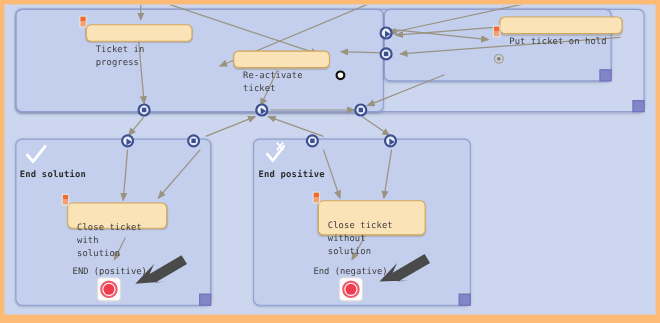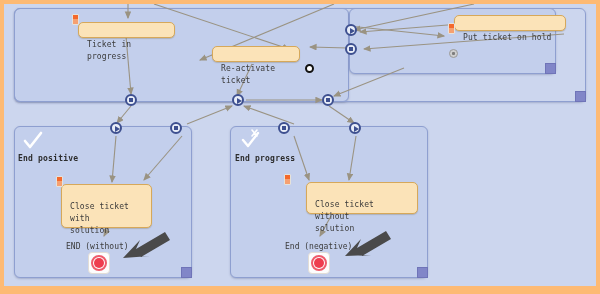--- a/index.html
+++ b/index.html
@@ -290,44 +290,44 @@
       <span>Re-activate ticket</span>
     </div>
     <div class="seldot" style="left:301px; top:60px;"></div>
 
     <div class="task" style="left:450px; top:11px; width:112px; height:16px;">
       <span>Put ticket on hold</span>
     </div>
     <div class="task-badge" style="left:444px; top:19px;"></div>
     <div class="gray-badge" style="left:445px; top:45px;"></div>
 
-    <div class="task" style="left:57px; top:180px; width:91px; height:44px;">
+    <div class="task" style="left:57px; top:180px; width:91px; height:24px;">
       <span>Close ticket with
 solution</span>
     </div>
     <div class="task-badge" style="left:52px; top:172px;"></div>
 
-    <div class="task" style="left:285px; top:178px; width:112px; height:32px;margin-left:17px;">
+    <div class="task" style="left:285px; top:178px; width:98px; height:32px;">
       <span>Close ticket without
 solution</span>
     </div>
     <div class="task-badge" style="left:280px; top:170px;"></div>
 
     <svg class="lane-icon" style="left:18px; top:126px;" viewBox="0 0 22 22" xmlns="http://www.w3.org/2000/svg">
       <path d="M3,11 L8,17 L19,3" stroke="#ffffff" stroke-width="2.6" fill="none" stroke-linecap="round" stroke-linejoin="round"></path>
     </svg>
-    <div class="lane-title" style="left:14px; top:150px;">End positive</div>
+    <div class="lane-title" style="left:14px; top:150px;">End solution</div>
 
     <svg class="lane-icon" style="left:236px; top:124px;" viewBox="0 0 22 22" xmlns="http://www.w3.org/2000/svg">
       <path d="M3,12 L8,18 L18,5" stroke="#ffffff" stroke-width="2.4" fill="none" stroke-linecap="round" stroke-linejoin="round"></path>
       <path d="M12,2 L17,8 M17,2 L12,8" stroke="#ffffff" stroke-width="1.6" stroke-linecap="round"></path>
     </svg>
-    <div class="lane-title" style="left:231px; top:150px;">End progress</div>
-
-    <div class="end-label" style="left:62px; top:238px;">END (without)</div>
+    <div class="lane-title" style="left:231px; top:150px;">End positive</div>
+
+    <div class="end-label" style="left:62px; top:238px;">END (positive)</div>
     <div class="end-marker" style="left:84px; top:248px;">
       <span class="ring"></span>
       <span class="dot"></span>
     </div>
 
     <div class="end-label" style="left:281px; top:238px;text-align:right;">End (negative)</div>
     <div class="end-marker" style="left:304px; top:248px;">
       <span class="ring"></span>
       <span class="dot"></span>
     </div>

